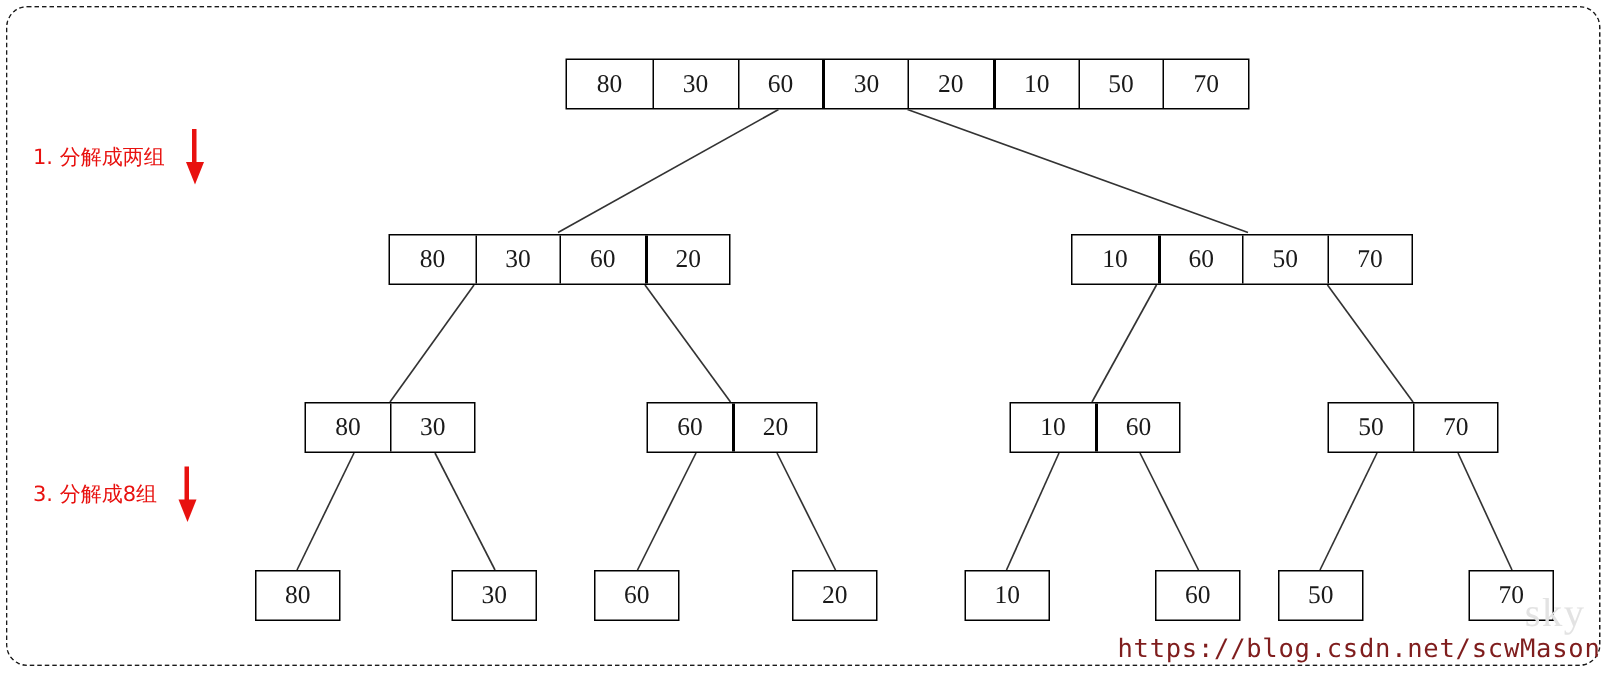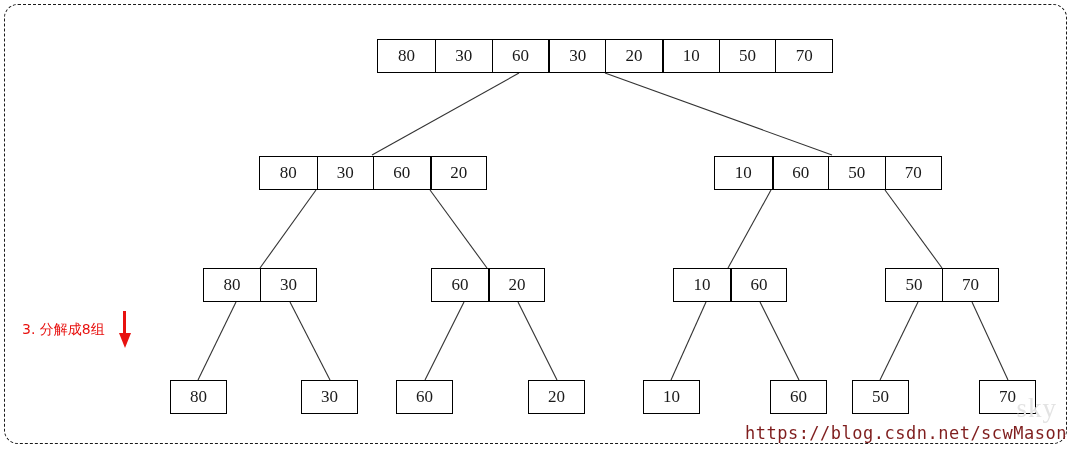--- a/index.html
+++ b/index.html
@@ -145,20 +145,27 @@
       <line x1="518" y1="302" x2="557" y2="380"></line>
 
       <line x1="706" y1="302" x2="671" y2="380"></line>
       <line x1="760" y1="302" x2="799" y2="380"></line>
 
       <line x1="918" y1="302" x2="880" y2="380"></line>
       <line x1="972" y1="302" x2="1008" y2="380"></line>
     </g>
   </svg>
 
+  <div class="step" style="left:22px; top:86px;">
+    <span class="step-label">1. 分解成两组</span>
+    <span class="arrow-down">
+      <span class="shaft"></span>
+        <span class="head"></span>
+    </span>
+  </div>
 
 
   <div class="step" style="left:22px; top:311px;">
     <span class="step-label">3. 分解成8组</span>
     <span class="arrow-down">
       <span class="shaft"></span>
         <span class="head"></span>
     </span>
   </div>
 

